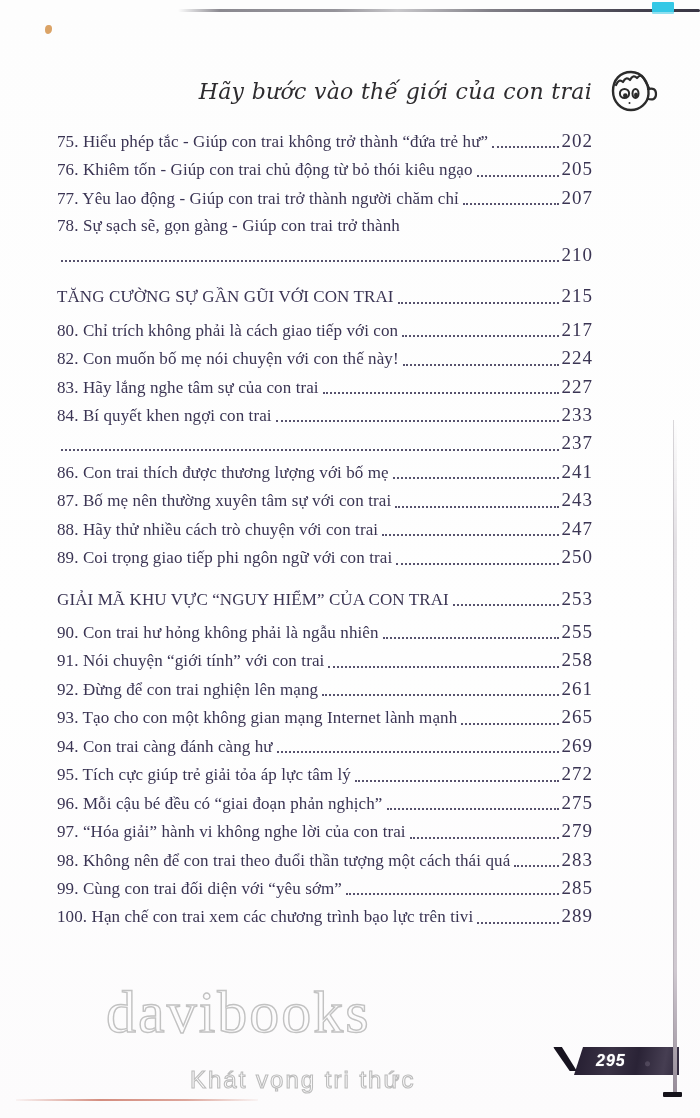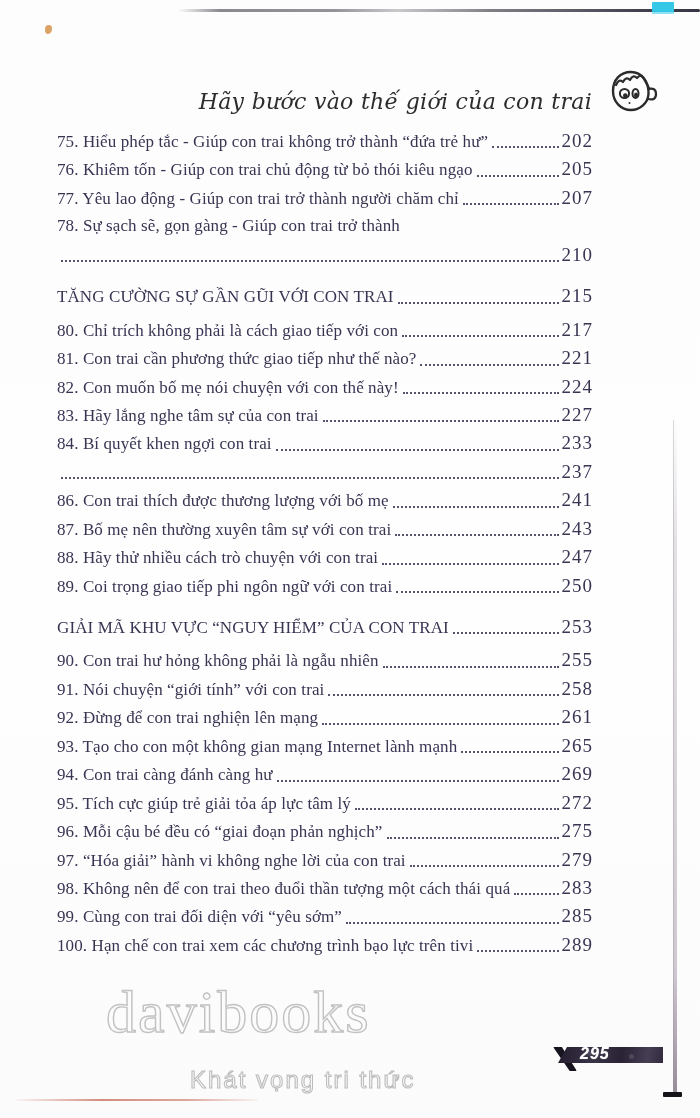--- a/index.html
+++ b/index.html
@@ -18,21 +18,21 @@
   .orange-dot{position:absolute;left:45px;top:25px;width:7px;height:9px;border-radius:50% 40% 55% 45%;
     background:#cf8433;opacity:.75;}
   .gutter-line{position:absolute;left:673px;top:420px;width:3px;height:672px;
     background:linear-gradient(to bottom,rgba(185,178,188,0) 0%,rgba(196,190,199,.45) 18%,#d9d4da 50%,#cfc8d0 82%,#978d99 100%);
     border-left:1px solid rgba(150,143,153,.35);}
   .gutter-tick{position:absolute;left:663px;top:1092px;width:19px;height:5px;background:#15131a;border-radius:1px;}
   .red-line{position:absolute;left:16px;top:1099px;width:242px;height:2px;
     background:linear-gradient(to right,rgba(195,95,75,.05),rgba(195,95,75,.7) 35%,rgba(195,95,75,.55) 70%,rgba(195,95,75,.05));}
 
   
-  .header{position:absolute;top:68px;left:0;width:660px;display:flex;justify-content:flex-end;align-items:flex-end;gap:18px;}
+  .header{position:absolute;top:68px;left:0;width:660px;display:flex;justify-content:flex-end;align-items:center;gap:18px;}
   .header-title{font-family:"DejaVu Serif", serif;font-style:italic;font-size:22px;color:#2d2b2e;letter-spacing:.3px;white-space:nowrap;}
   .head-icon{width:50px;height:46px;flex:0 0 auto;}
 
   
   .toc{position:absolute;left:57px;top:127px;width:536px;color:#3a3453;font-family:Liberation Serif, serif;}
   .row{display:flex;align-items:baseline;height:28.45px;line-height:28.45px;font-size:17px;white-space:nowrap;}
   .row .lbl{flex:0 0 auto;letter-spacing:.1px;}
   .row .leader{flex:1 1 auto;min-width:8px;align-self:flex-end;margin:0 3px 7px 4px;
     border-bottom:2px dotted rgba(58,52,83,.85);}
   .row .pg{flex:0 0 auto;font-size:19px;letter-spacing:1px;}
@@ -45,27 +45,27 @@
   .wm2{position:absolute;left:190px;top:1068px;font-family:Liberation Sans, sans-serif;font-size:24px;line-height:1;
     letter-spacing:2px;color:#dcdcdc;user-select:none;}
   @supports (-webkit-text-stroke: 1px #bbb){
     .wm1{color:transparent;-webkit-text-stroke:1.4px #c2c2c2;}
     .wm2{color:transparent;-webkit-text-stroke:1.1px #bcbcbc;}
   }
 
   
   .badge-tip{position:absolute;left:557px;top:1047px;width:16px;height:24px;background:#17131f;
     clip-path:polygon(0 0,55% 0,100% 100%,55% 100%);transform:skewX(18deg);}
-  .badge-bar{position:absolute;left:558px;top:1047px;width:105px;height:16px;
+  .badge-bar{position:absolute;left:574px;top:1047px;width:105px;height:28px;
     background:
       radial-gradient(circle at 30% 40%, rgba(120,110,135,.35) 0 2px, transparent 3px),
       radial-gradient(circle at 70% 60%, rgba(140,130,150,.3) 0 2px, transparent 3px),
       linear-gradient(100deg,#241d30 0%,#3a3245 35%,#2a2336 60%,#463e52 85%,#312a3e 100%);
     clip-path:polygon(9px 0,100% 0,100% 100%,0 100%);
-    display:flex;align-items:flex-end;}
+    display:flex;align-items:center;}
   .badge-num{color:#ffffff;font-weight:bold;font-style:italic;font-size:16px;letter-spacing:1px;margin-left:22px;
     text-shadow:0 0 1px rgba(255,255,255,.6);}
 </style>
 </head>
 <body>
 
 <div class="sheet">
 
   <div class="scan-top-line"></div>
   <div class="cyan-mark"></div>
@@ -114,25 +114,20 @@
         <span class="lbl">TĂNG CƯỜNG SỰ GẦN GŨI VỚI CON TRAI</span>
         <span class="leader"></span>
         <span class="pg">215</span>
       </div>
     <div class="row">
         <span class="lbl">80. Chỉ trích không phải là cách giao tiếp với con</span>
         <span class="leader"></span>
         <span class="pg">217</span>
       </div>
     <div class="row">
-        <span class="lbl">81. Con trai cần phương thức giao tiếp như thế nào?</span>
-        <span class="leader"></span>
-        <span class="pg">221</span>
-      </div>
-    <div class="row">
         <span class="lbl">82. Con muốn bố mẹ nói chuyện với con thế này!</span>
         <span class="leader"></span>
         <span class="pg">224</span>
       </div>
     <div class="row">
         <span class="lbl">83. Hãy lắng nghe tâm sự của con trai</span>
         <span class="leader"></span>
         <span class="pg">227</span>
       </div>
     <div class="row">

